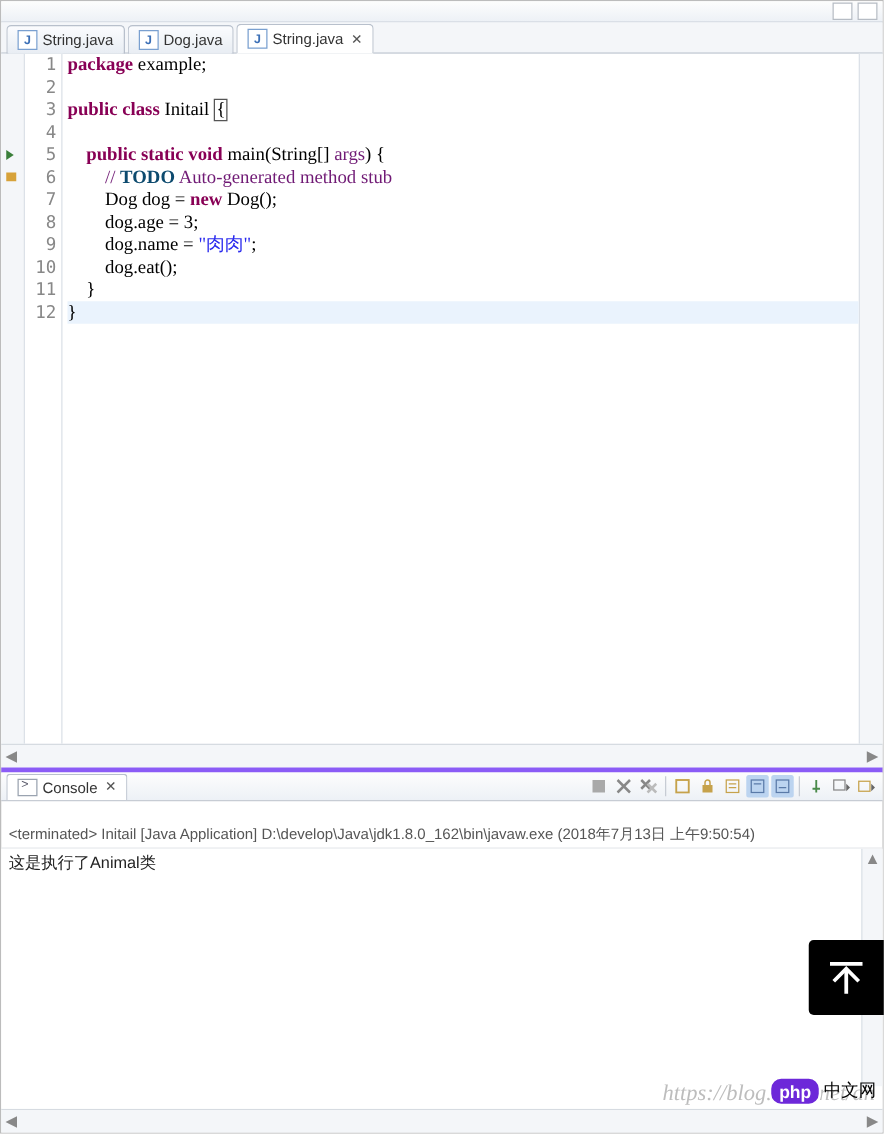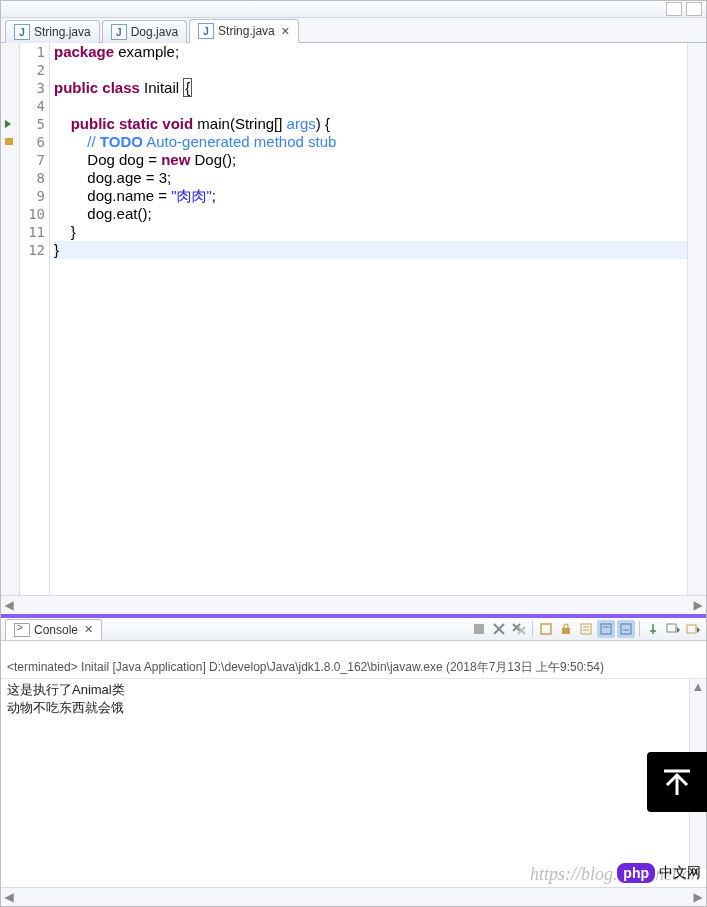--- a/index.html
+++ b/index.html
@@ -112,34 +112,34 @@
     text-align:right;
     color:#888;
     font-family:Consolas,monospace;
     font-size:14px;
     padding-right:4px;
     box-sizing:border-box;
   }
   .lineno-col div {height:18px;line-height:18px;}
   .code-col {
     flex:1;
-    font-family:Liberation Sans, sans-serif;
+    font-family:Liberation Serif, serif;
     font-size:15px;
     line-height:18px;
     padding-left:4px;
     white-space:pre;
     color:#000;
     position:relative;
     overflow:hidden;
   }
   .code-col .line {height:18px;}
   .hl-line {background:#eaf3fd;}
   .kw {color:#880055;font-weight:bold;}
-  .cm {color:#3b82f6;}
-  .todo {color:#3b82f6;font-weight:bold;}
+  .cm {color:#701a75;}
+  .todo {color:#0c4a6e;font-weight:bold;}
   .str {color:#2a2aee;}
   .cursor-box {border:1px solid #555;padding:0 1px;}
   .ov-ruler {
     width:18px;background:#f4f6f9;border-left:1px solid #dce1e8;
   }
   .hscroll {
     height:18px;border-top:1px solid #d6dbe1;background:#f4f6f9;display:flex;align-items:center;
   }
   .hscroll .arrow{width:16px;text-align:center;color:#888;}
   .hscroll .track{flex:1;}
@@ -348,21 +348,20 @@
               <rect x="1" y="2" width="9" height="8" fill="none" stroke="#c6a24b"></rect>
               <polygon points="11,4 14,7 11,10" fill="#666"></polygon>
             </svg>
           </div>
       </div>
     </div>
     <div class="console-status">&lt;terminated&gt; Initail [Java Application] D:\develop\Java\jdk1.8.0_162\bin\javaw.exe (2018年7月13日 上午9:50:54)</div>
     <div class="console-body">
       <div id="console-lines">
           <div class="oline">这是执行了Animal类</div>
-          <div class="oline">动物不吃东西就会饿</div>
         </div>
       <div class="vscroll-ghost">
         <div class="thumb-up">▲</div>
       </div>
       <div class="watermark">https://blog.csdn.net/an</div>
     </div>
     <div class="console-hscroll">
       <div class="arrow">◀</div>
       <div class="track"></div>
       <div class="arrow">▶</div>

